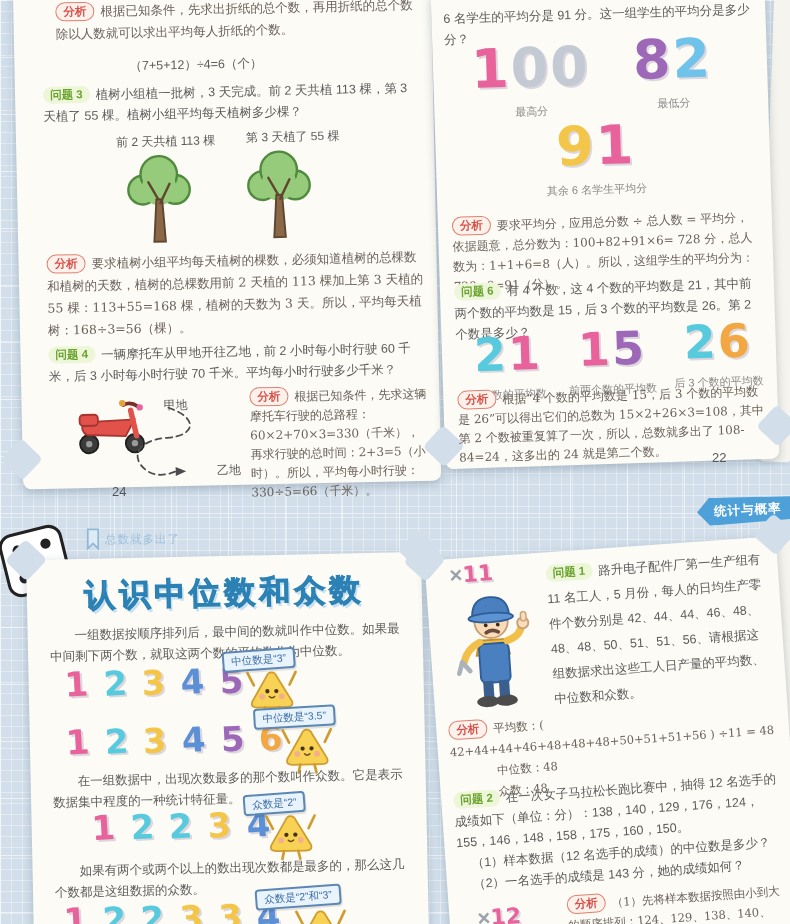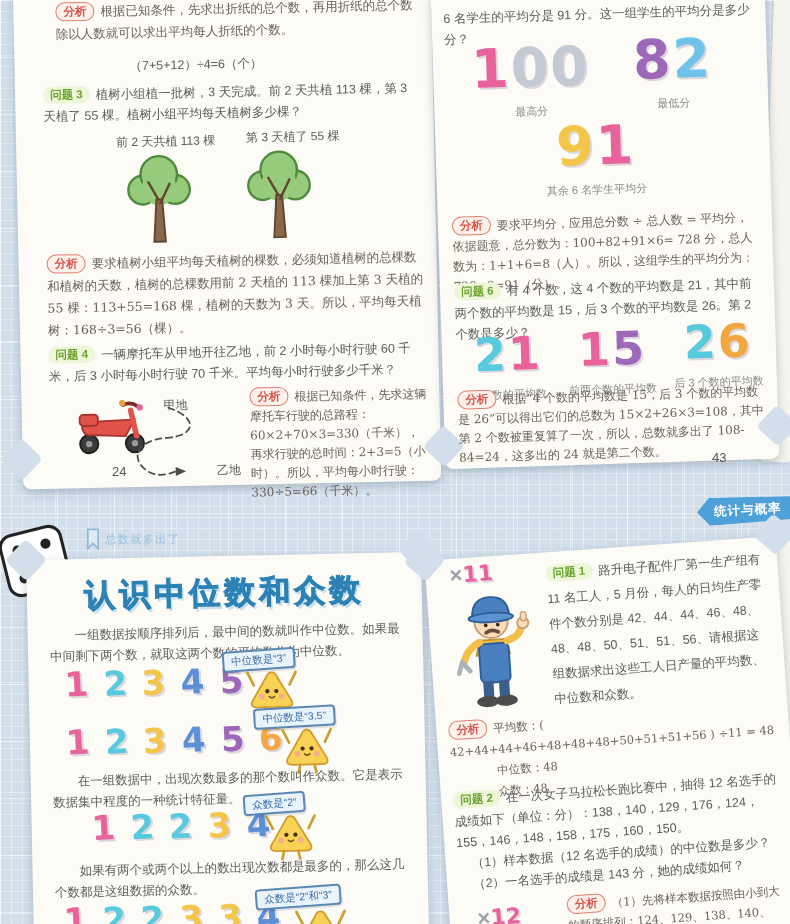--- a/index.html
+++ b/index.html
@@ -170,21 +170,21 @@
       <svg class="abs" style="left:38px;top:6px;" width="132" height="90">
           <use href="#sym-route"></use>
         </svg>
       <div class="abs place-label" style="left:164px;top:72px;">乙地</div>
     </div>
 
     <div class="abs txt" style="left:228px;top:406px;width:178px;line-height:19px;font-size:12px;">
       <span class="badge-a">分析</span><span class="hand">根据已知条件，先求这辆摩托车行驶的总路程：60×2+70×3=330（千米），再求行驶的总时间：2+3=5（小时）。所以，平均每小时行驶：330÷5=66（千米）。</span>
     </div>
   </div>
-  <div class="pnum" style="left:112px;top:464px;">24</div>
+  <div class="pnum" style="left:112px;top:484px;">24</div>
 
   <div class="page" style="left:438px;top:-14px;width:334px;height:478px;transform:rotate(-1.8deg);">
     <div class="cut" style="left:-16px;top:440px;"></div>
     <div class="cut" style="left:318px;top:430px;"></div>
 
     <div class="abs txt" style="left:12px;top:18px;width:315px;">6 名学生的平均分是 91 分。这一组学生的平均分是多少分？</div>
 
     <div class="fig" style="left:38px;top:48px;">
       <span class="num"><span class="bub c-pink">1</span><span class="bub c-silver">0</span><span class="bub c-silver">0</span></span>
       <span class="lab">最高分</span>
@@ -216,21 +216,21 @@
     </div>
     <div class="fig fig2" style="left:226px;top:332px;width:100px;">
       <span class="num"><span class="bub c-cyan">2</span><span class="bub c-orange">6</span></span>
       <span class="lab">后 3 个数的平均数</span>
     </div>
 
     <div class="abs txt" style="left:14px;top:400px;width:312px;line-height:19px;font-size:12px;">
       <span class="badge-a">分析</span><span class="hand">根据“4 个数的平均数是 15，后 3 个数的平均数是 26”可以得出它们的总数为 15×2+26×3=108，其中第 2 个数被重复算了一次，所以，总数就多出了 108-84=24，这多出的 24 就是第二个数。</span>
     </div>
   </div>
-  <div class="pnum" style="left:712px;top:450px;">43</div>
+  <div class="pnum" style="left:712px;top:450px;">22</div>
 
   <svg class="abs" style="left:-8px;top:518px;" width="86" height="86">
       <use href="#sym-dice"></use>
     </svg>
   <div class="series">
     <svg width="14" height="24">
         <use href="#sym-bookmark"></use>
       </svg>
     <span>总数就多出了</span>
   </div>

